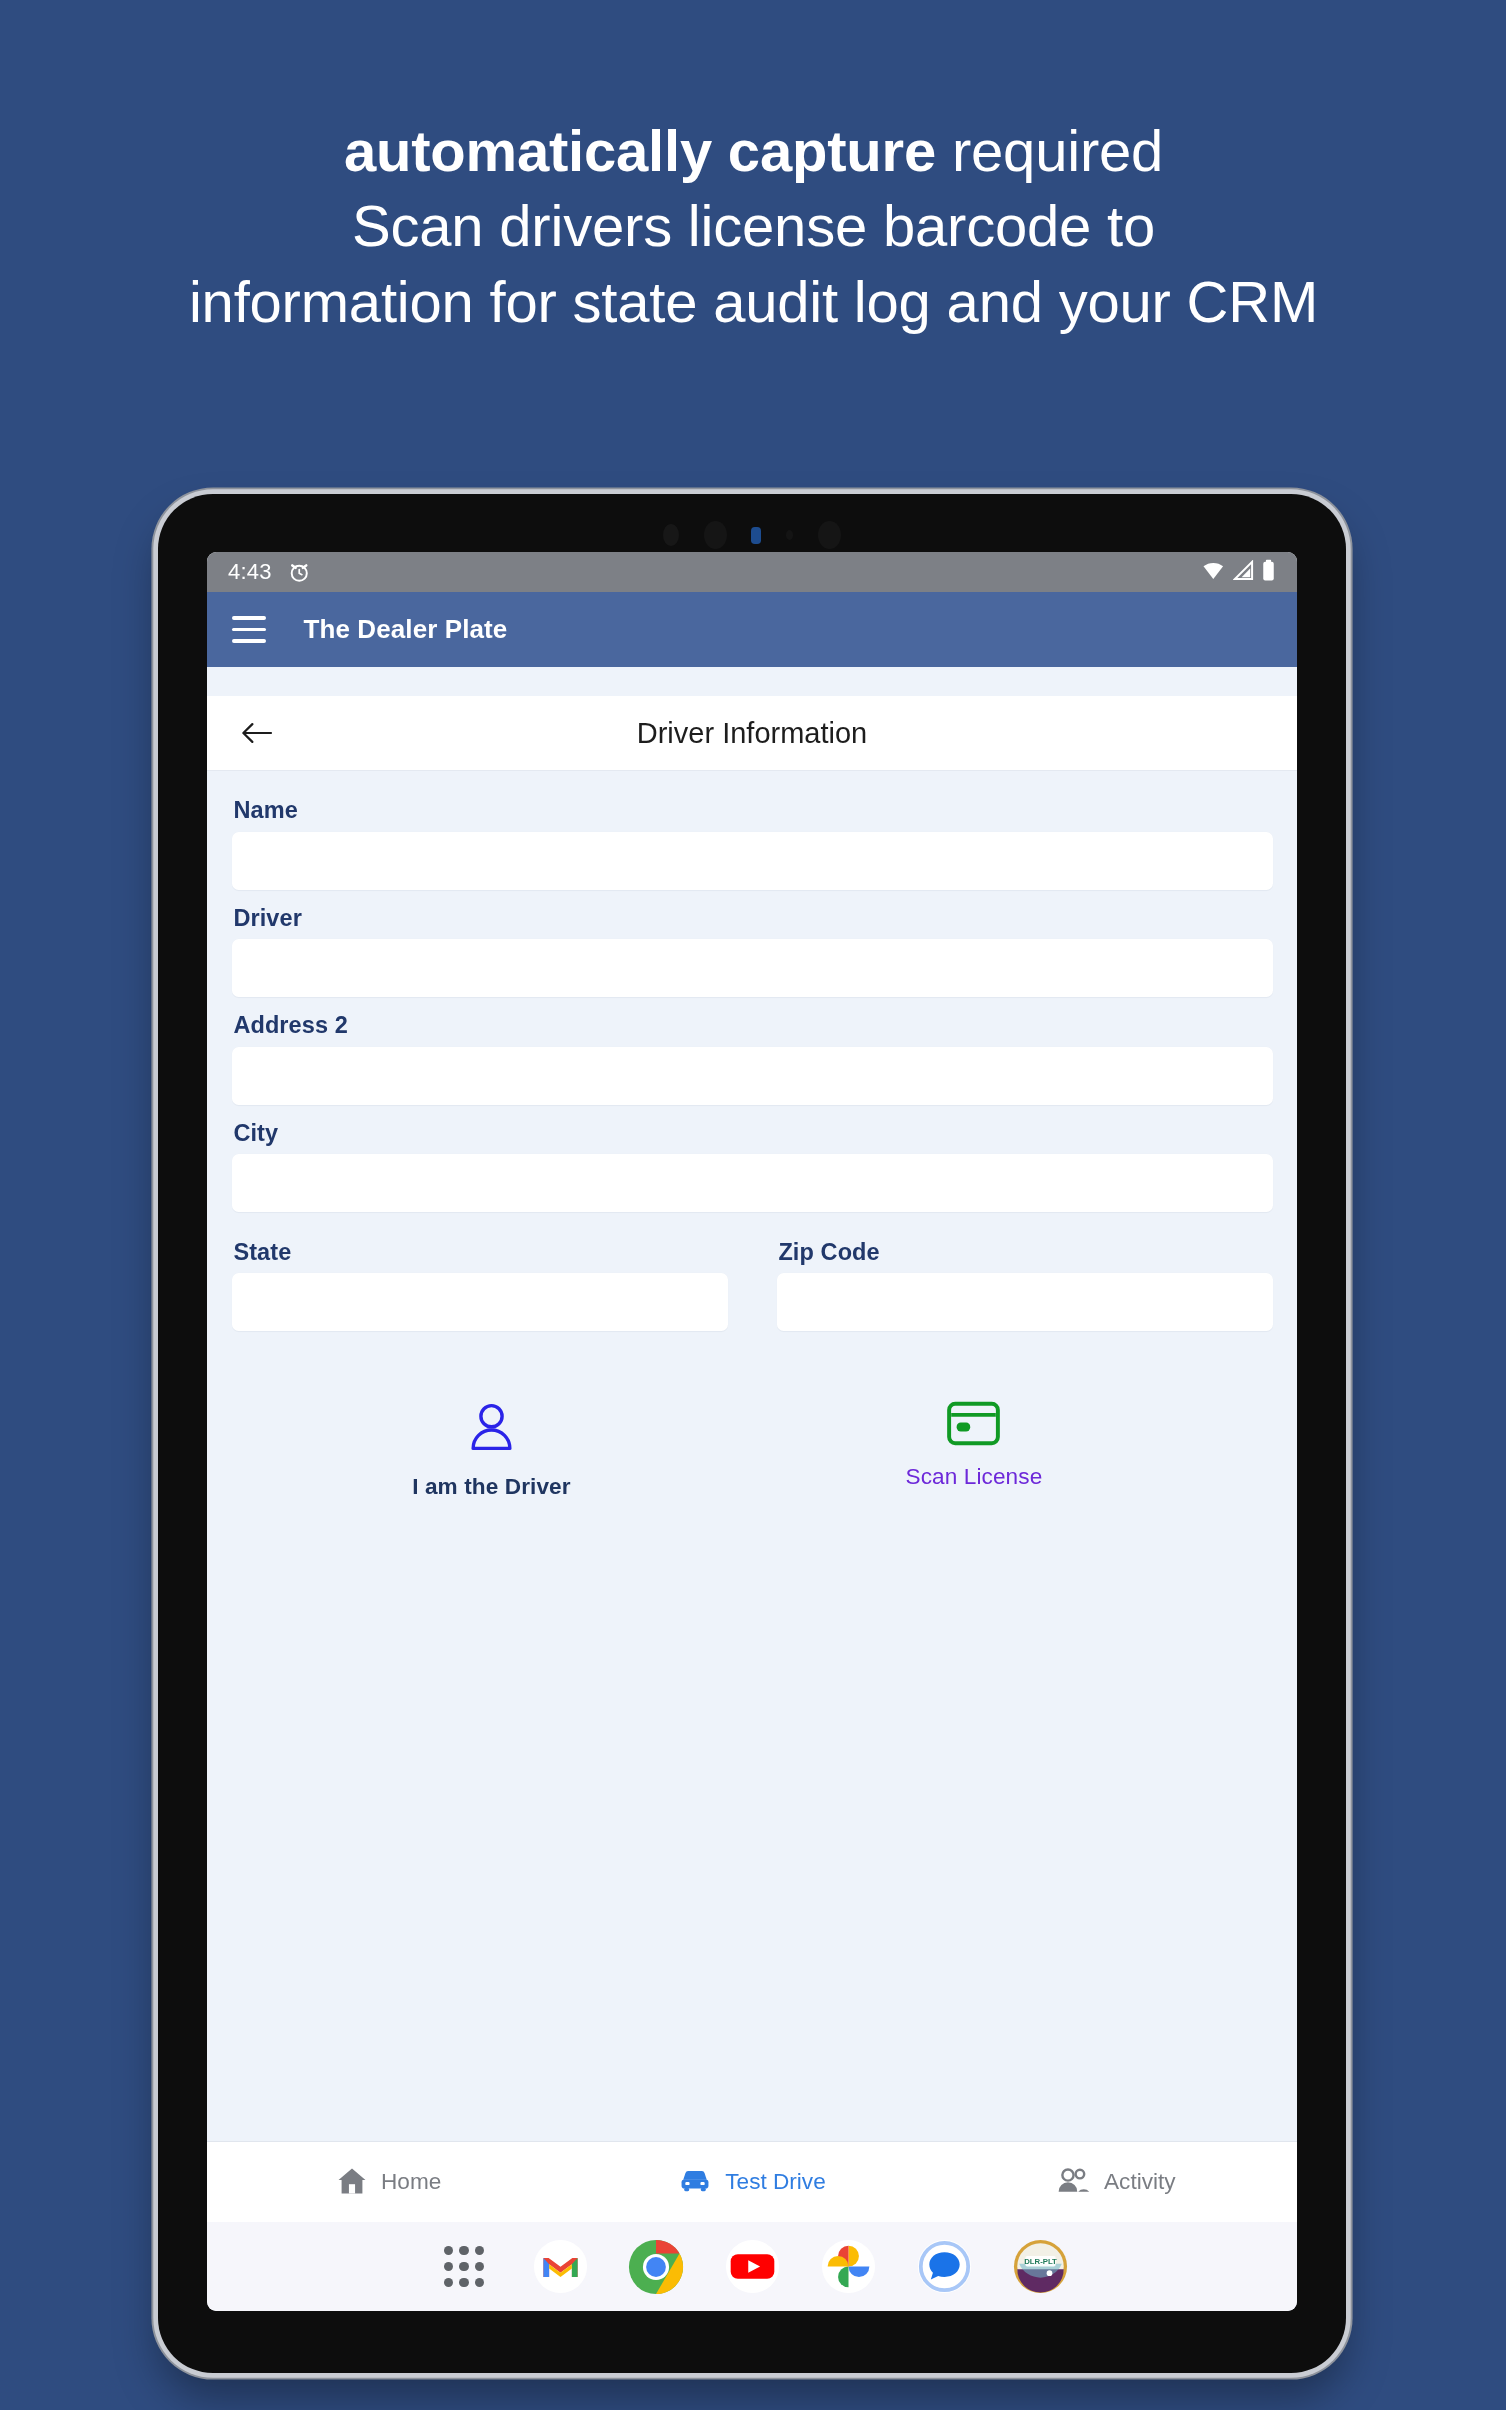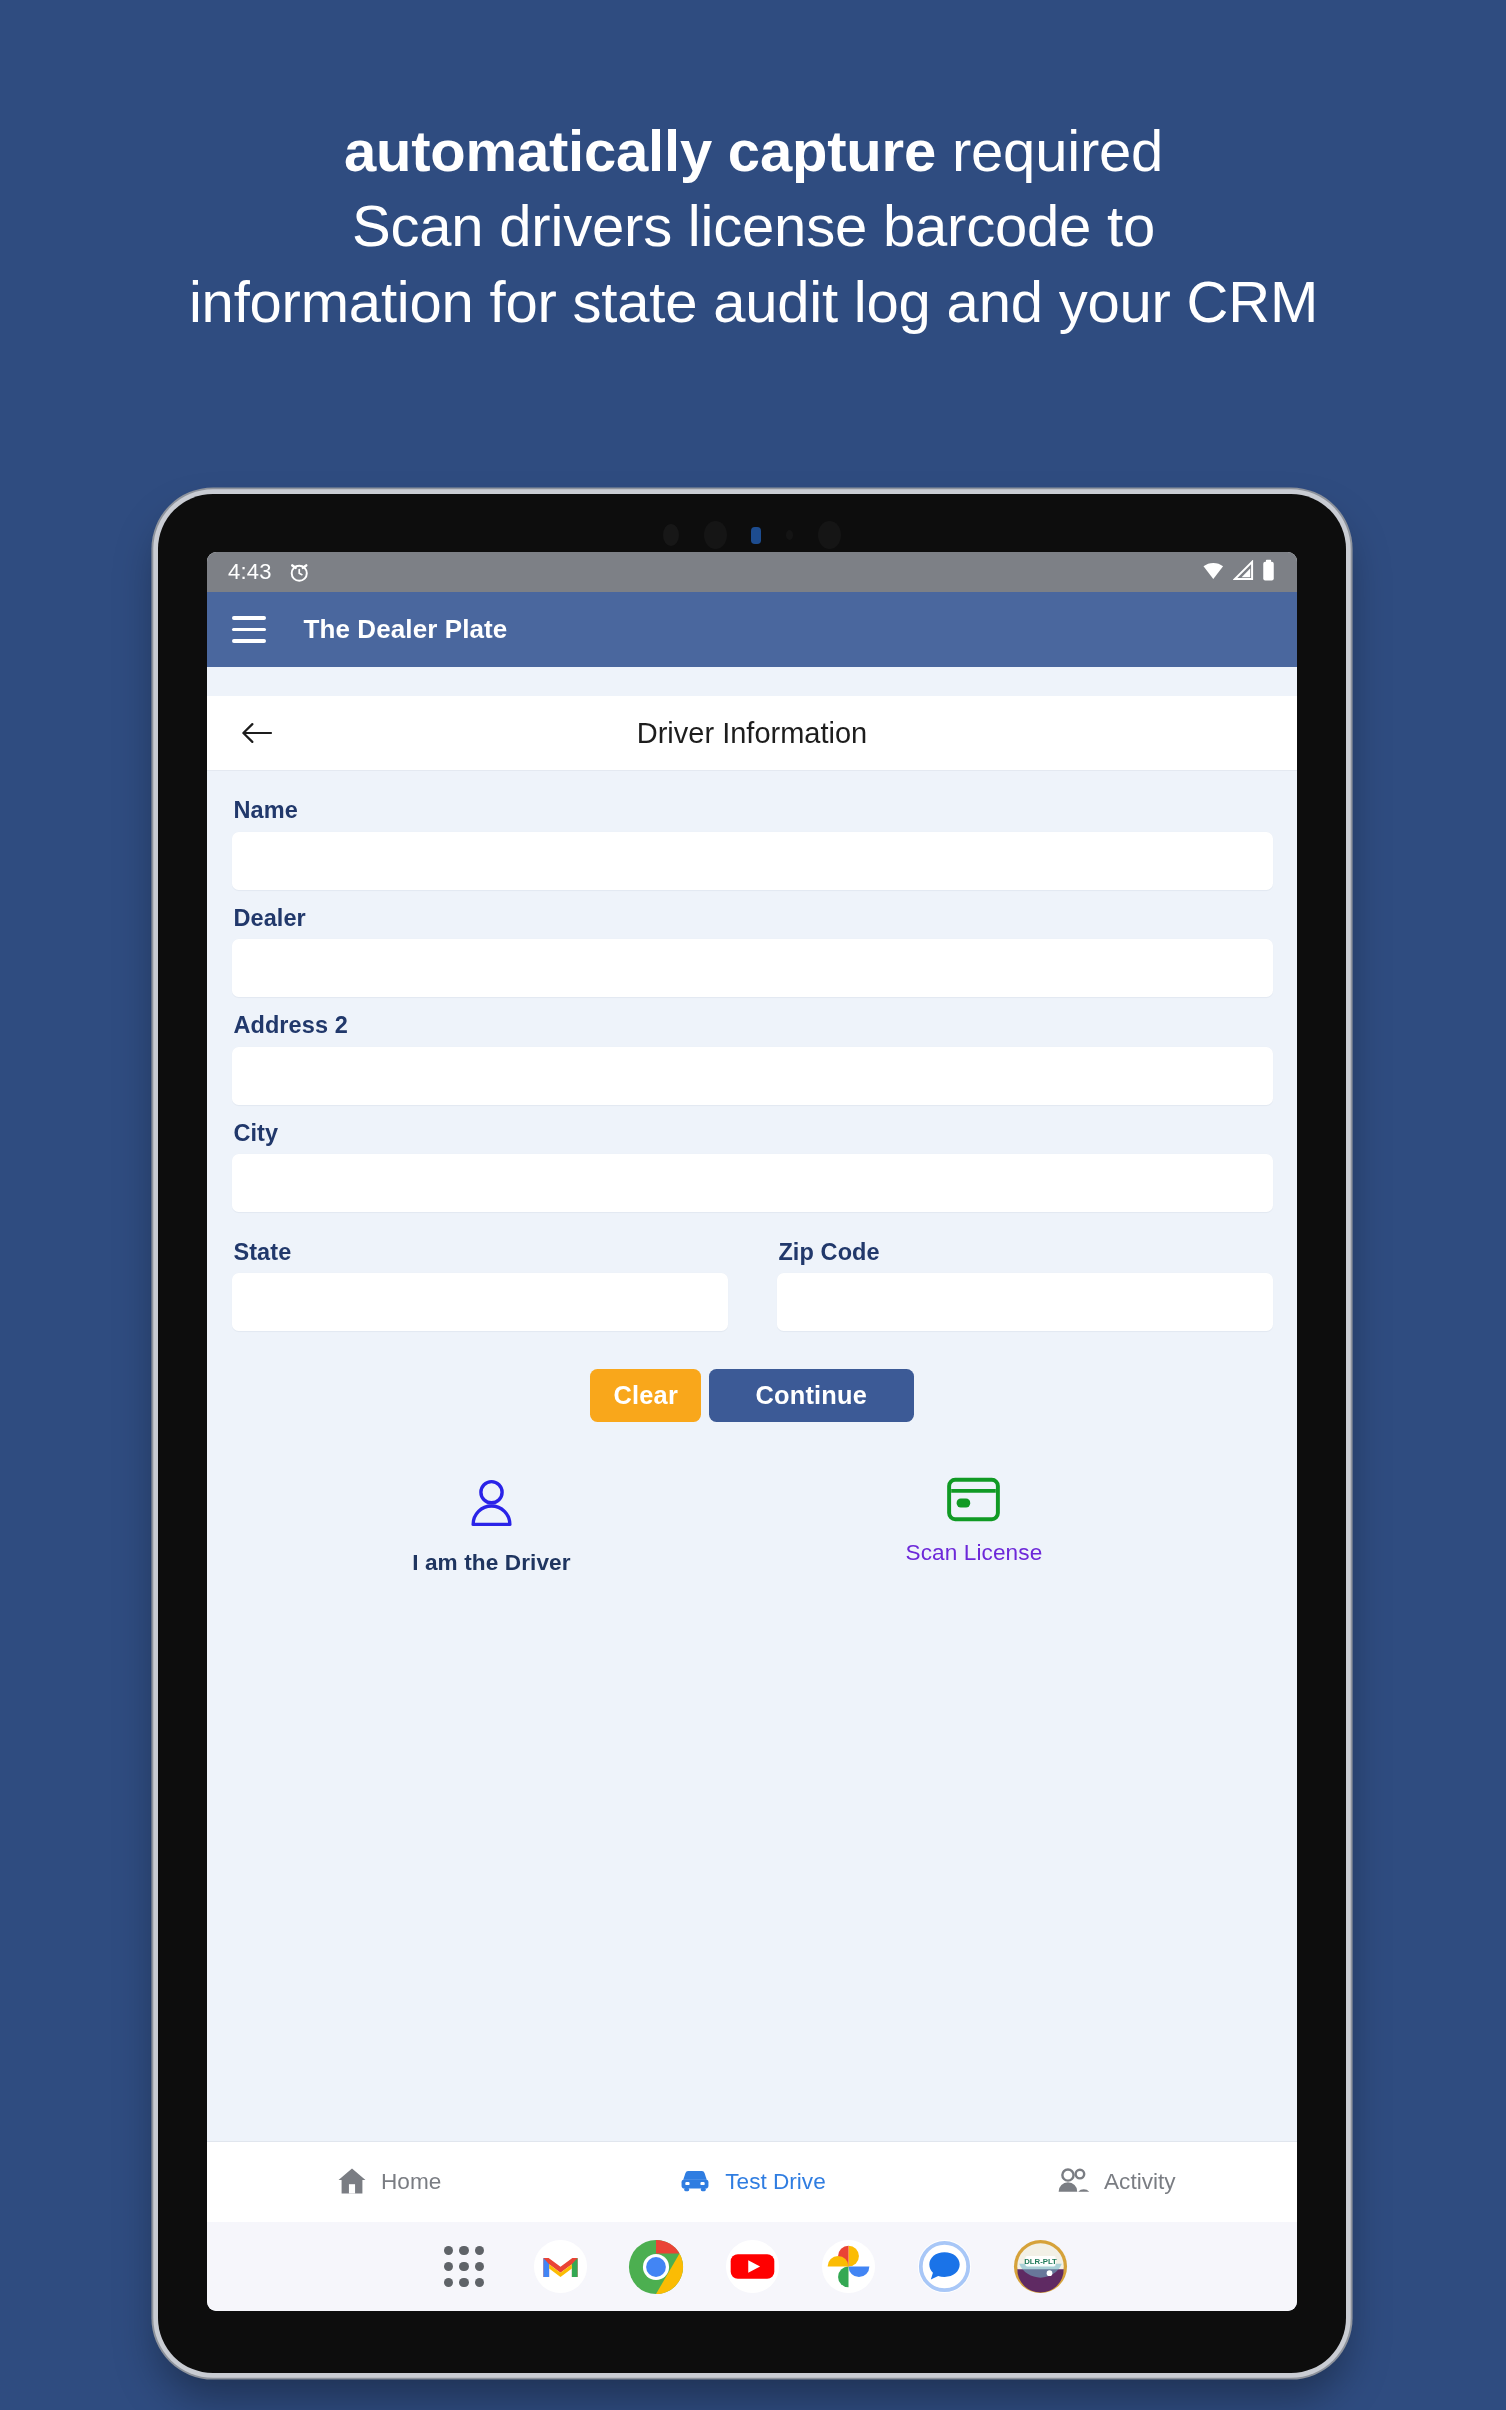--- a/index.html
+++ b/index.html
@@ -318,21 +318,21 @@
     </div>
 
     <div class="form-body">
 
       <div class="field-block">
         <div class="field-label">Name</div>
         <input class="field-input" type="text" placeholder="" style="">
       </div>
 
       <div class="field-block">
-        <div class="field-label">Dealer</div>
+        <div class="field-label">Driver</div>
         <input class="field-input" type="text" placeholder="" style="">
       </div>
 
       <div class="field-block">
         <div class="field-label">Address 2</div>
         <input class="field-input" type="text" placeholder="" style="">
       </div>
 
       <div class="field-block">
         <div class="field-label">City</div>
@@ -343,24 +343,20 @@
         <div class="field-block">
           <div class="field-label">State</div>
           <input class="field-input" type="text" placeholder="" style="">
         </div>
         <div class="field-block">
           <div class="field-label">Zip Code</div>
           <input class="field-input" type="text" placeholder="" style="">
         </div>
       </div>
 
-      <div class="btn-row">
-        <button class="btn btn-clear">Clear</button>
-        <button class="btn btn-continue">Continue</button>
-      </div>
 
       <div class="action-row">
 
         <div class="action driver">
           <span>
             <svg width="53" height="55" viewBox="0 0 56 58">
               <circle cx="28" cy="16" r="11.2" fill="none" stroke="#2a23e8" stroke-width="3.6"></circle>
               <path d="M8.6 50 A19.4 19.4 0 0 1 47.4 50 Z" fill="none" stroke="#2a23e8" stroke-width="3.6" stroke-linejoin="round"></path>
             </svg>
           </span>

